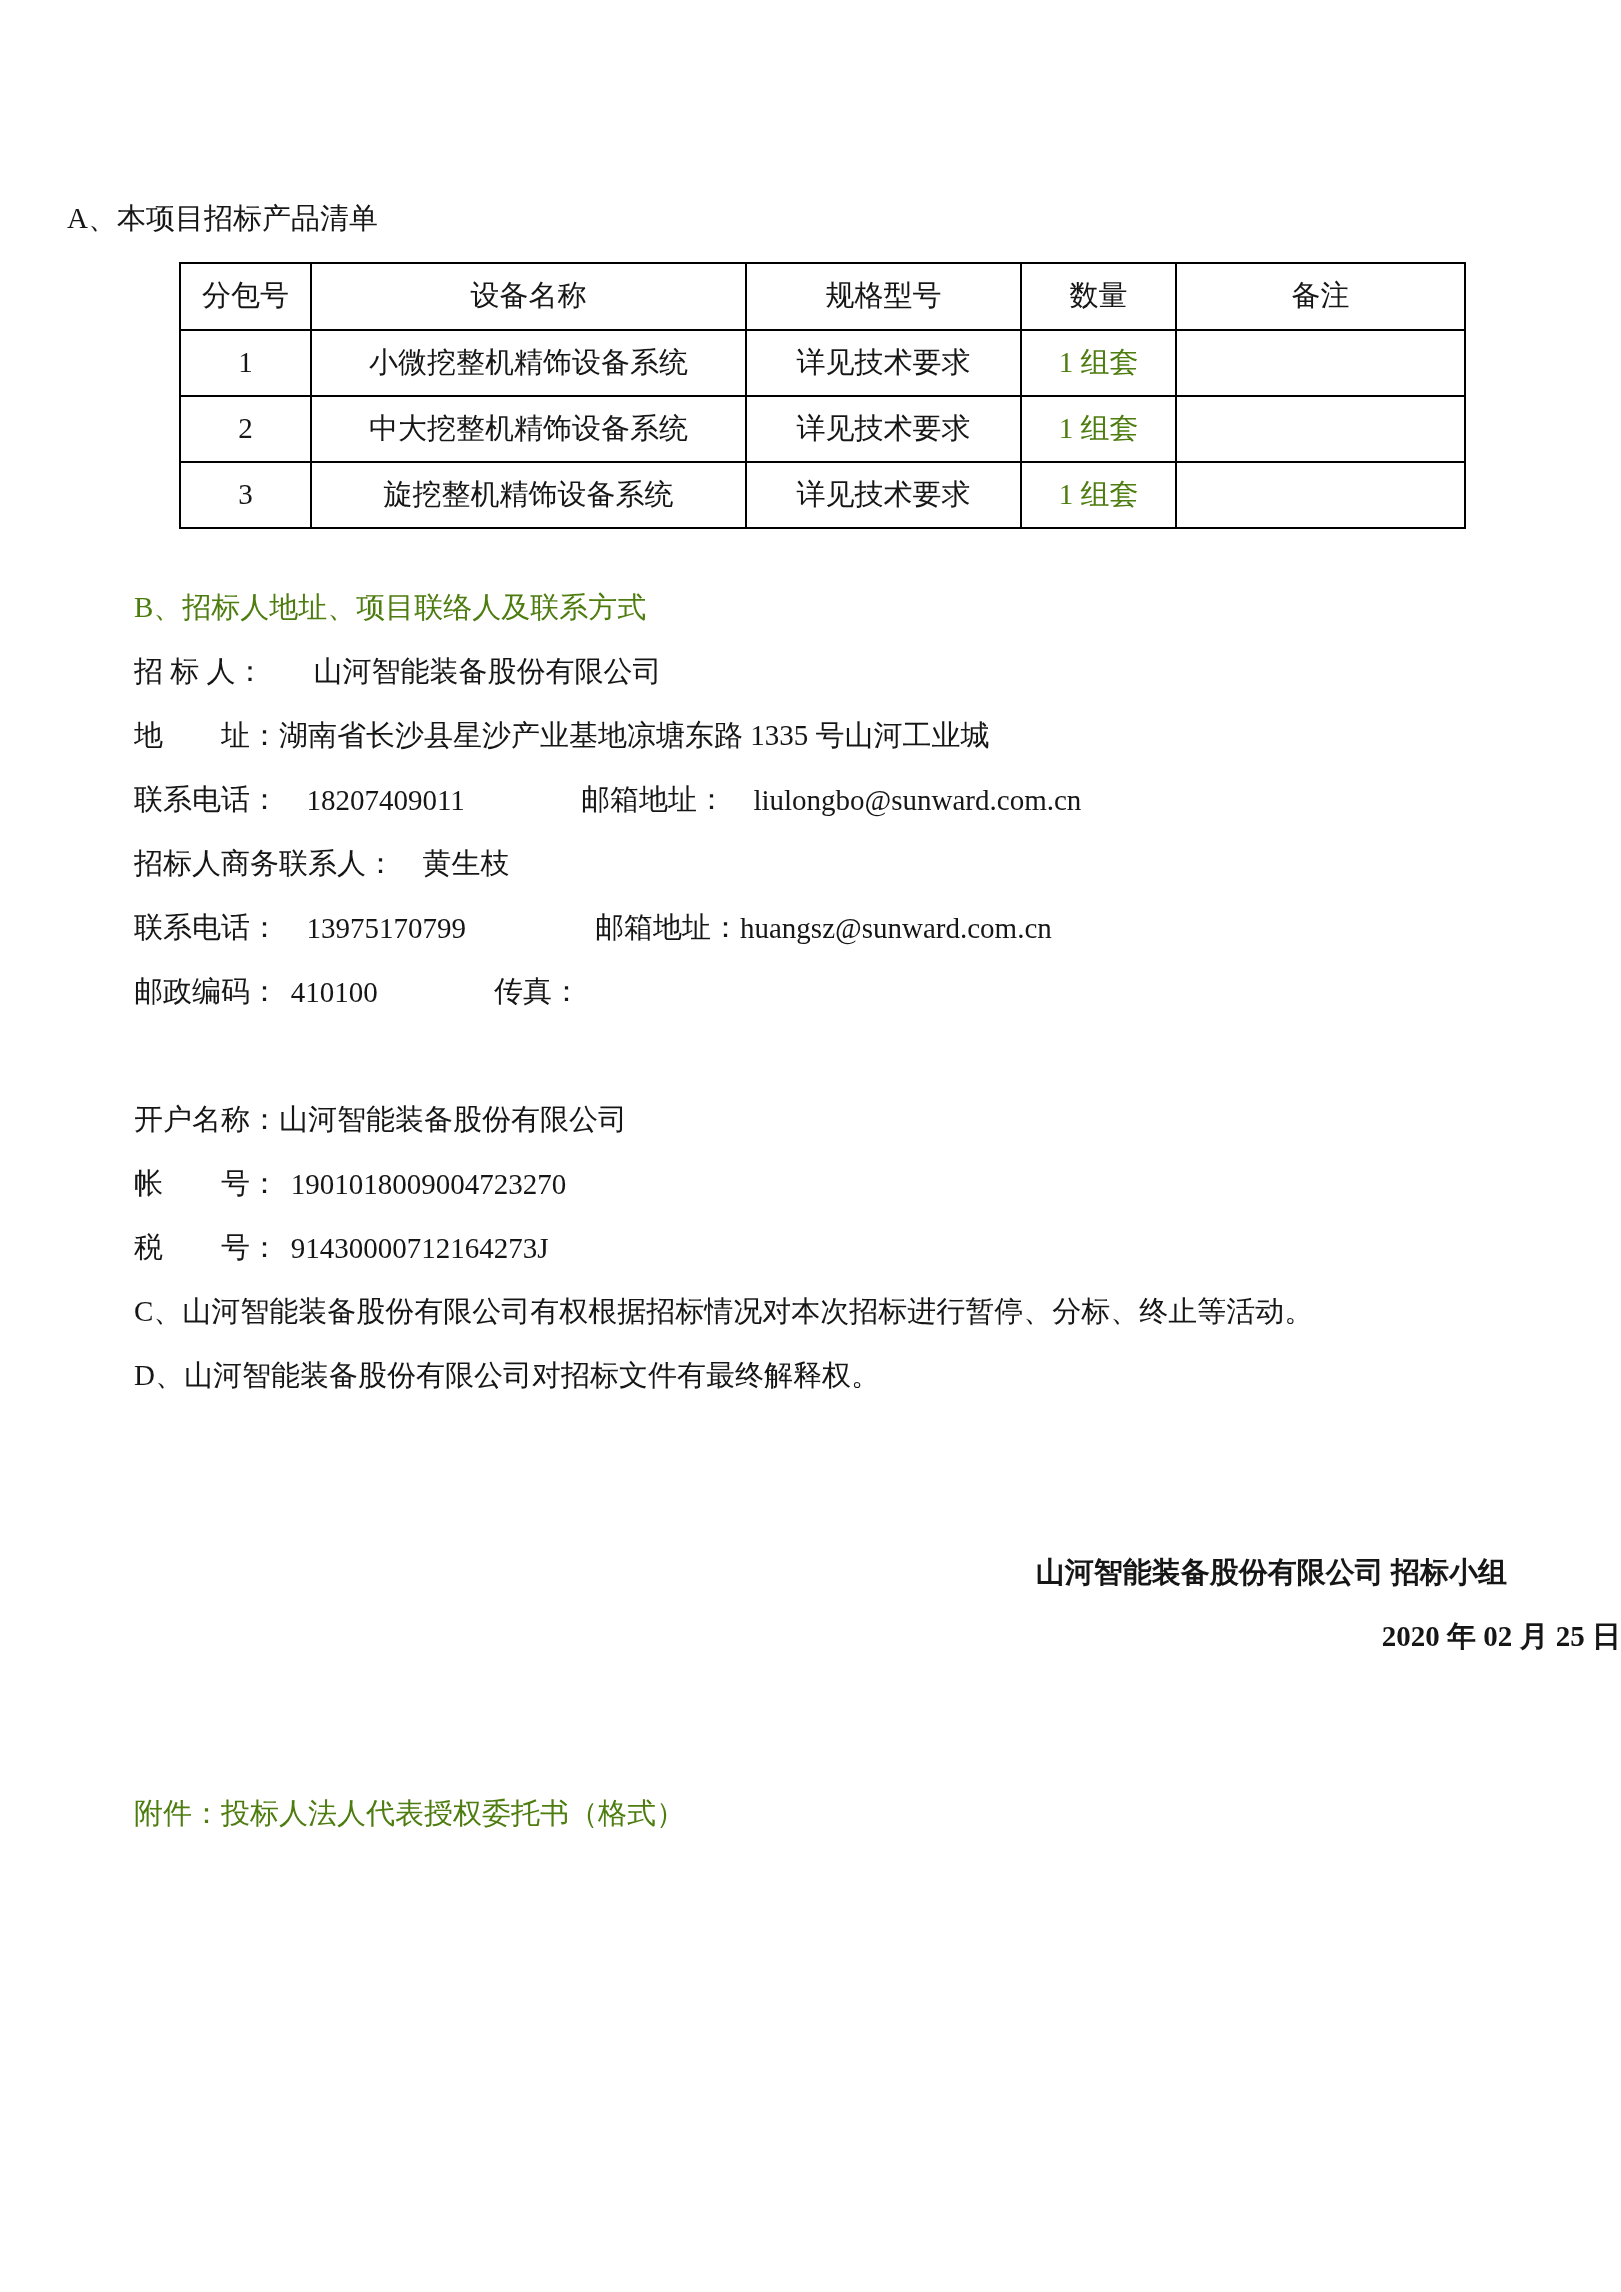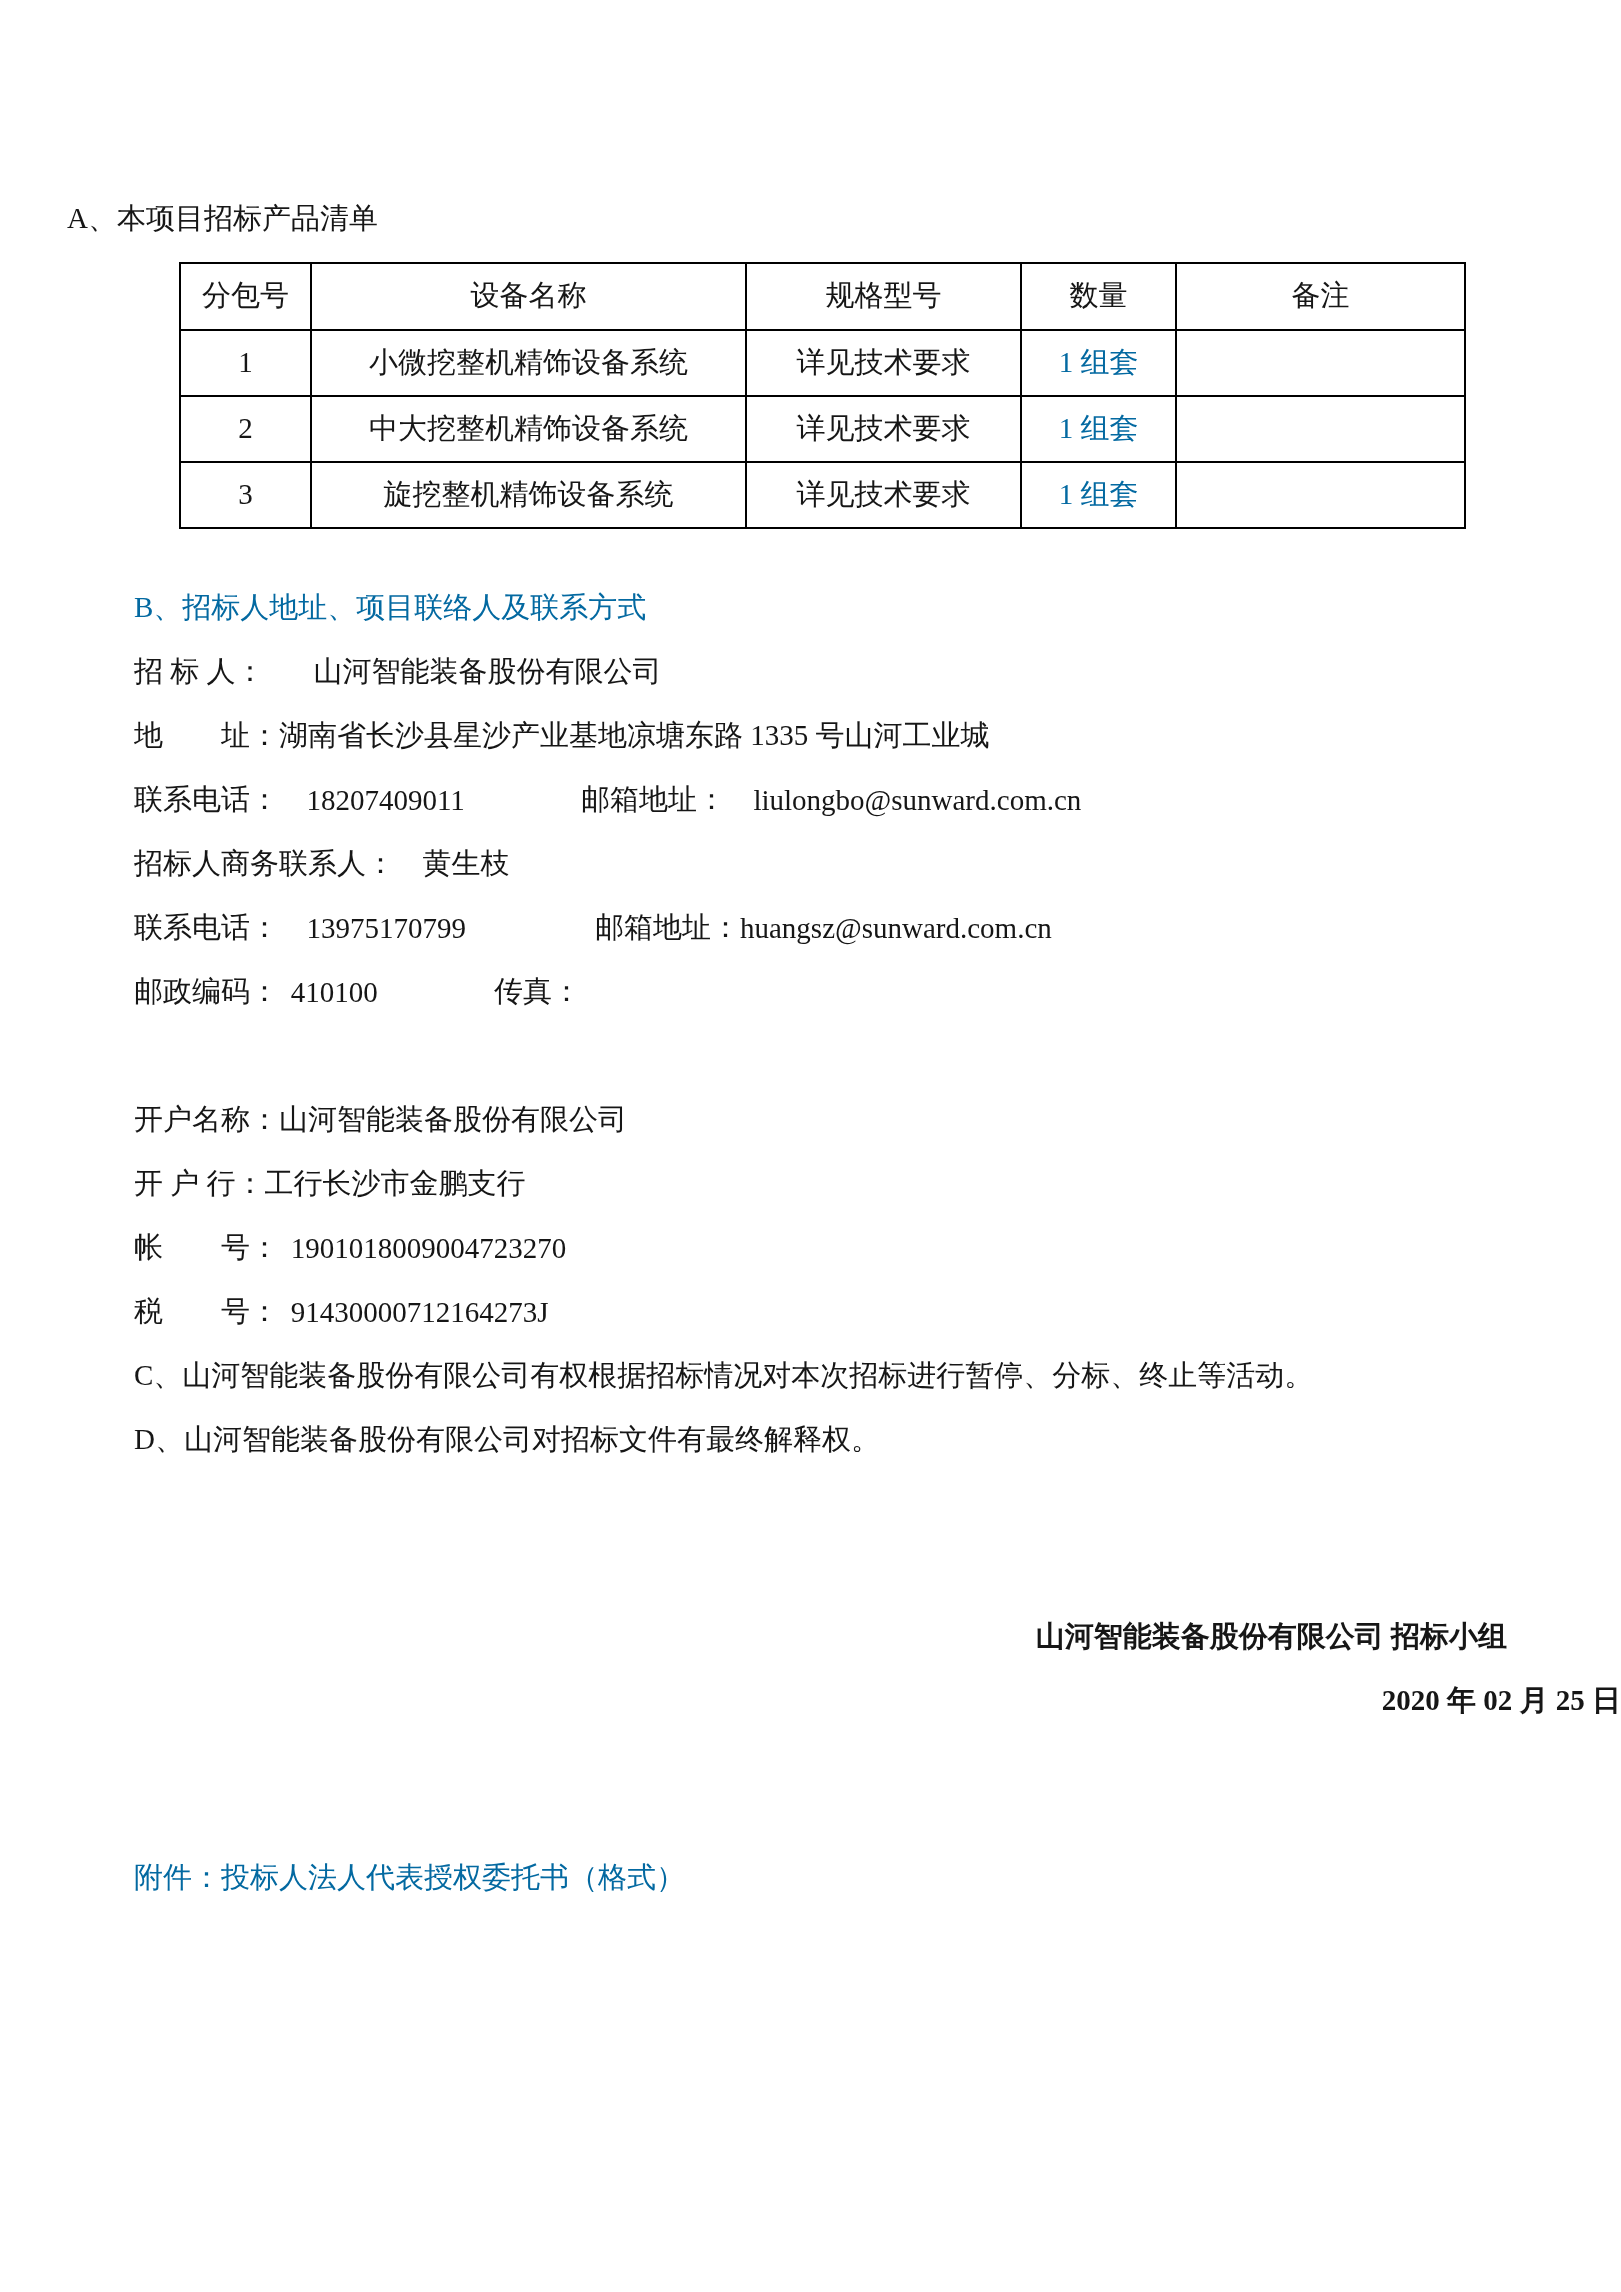--- a/index.html
+++ b/index.html
@@ -36,21 +36,21 @@
     padding: 12px;
   }
   table.products thead th { height: 67px; border-bottom: 2.9px solid #000; }
   table.products tbody td { height: 65px; }
   table.products tbody tr + tr td { border-top: 2.9px solid #000; }
   .col-no { width: 131px; }
   .col-name { width: 435px; }
   .col-spec { width: 275px; }
   .col-qty { width: 155px; }
   .col-note { width: 289px; }
-  .red { color: #0369a1; }
+  .red { color: #4d7c0f; }
   .heading-b {
     margin: 59px 0 0 134px;
     height: 41px;
     white-space: pre;
   }
   .lines { margin: 11.8px 0 0 134px; }
   .line { height: 64px; display: flex; align-items: center; white-space: pre; }
   .line .col-a { display: inline-flex; align-items: center; flex: none; white-space: pre; }
   .w-456 { width: 447px; }
   .w-470 { width: 461px; }
@@ -152,23 +152,20 @@
     <div class="line">
       <span class="col-a w-367"><span>邮政编码：</span><span class="gap-sm">410100</span></span><span>传真：</span><span></span>
     </div>
 
     <div class="spacer-55"></div>
 
     <div class="line">
       <span>开户名称：</span><span>山河智能装备股份有限公司</span>
     </div>
     <div class="line">
-      <span>开 户 行：</span><span>工行长沙市金鹏支行</span>
-    </div>
-    <div class="line">
       <span>帐　　号：</span><span class="gap-sm">1901018009004723270</span>
     </div>
     <div class="line">
       <span>税　　号：</span><span class="gap-sm">91430000712164273J</span>
     </div>
 
     <div class="line">C、山河智能装备股份有限公司有权根据招标情况对本次招标进行暂停、分标、终止等活动。</div>
     <div class="line">D、山河智能装备股份有限公司对招标文件有最终解释权。</div>
   </div>
 

